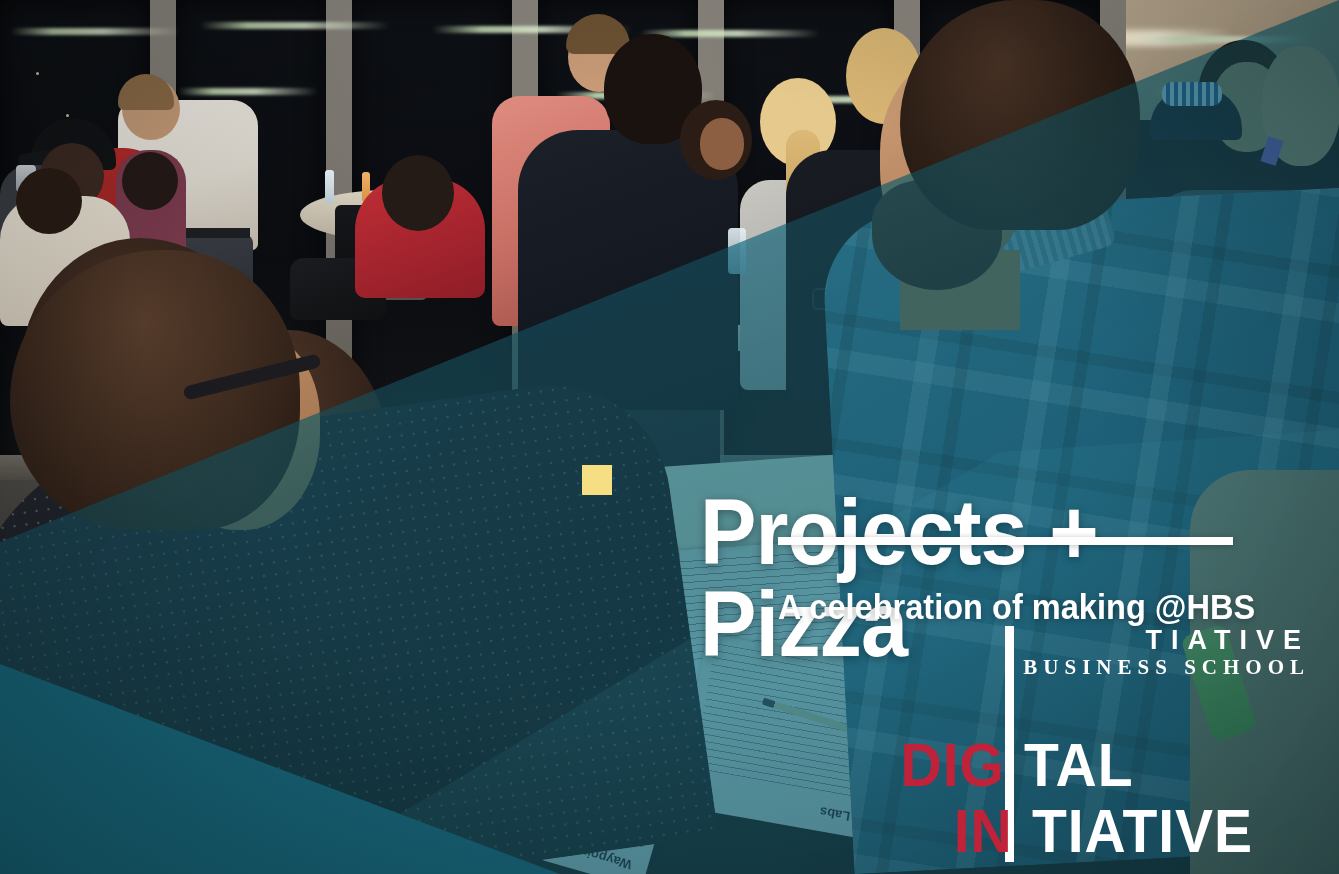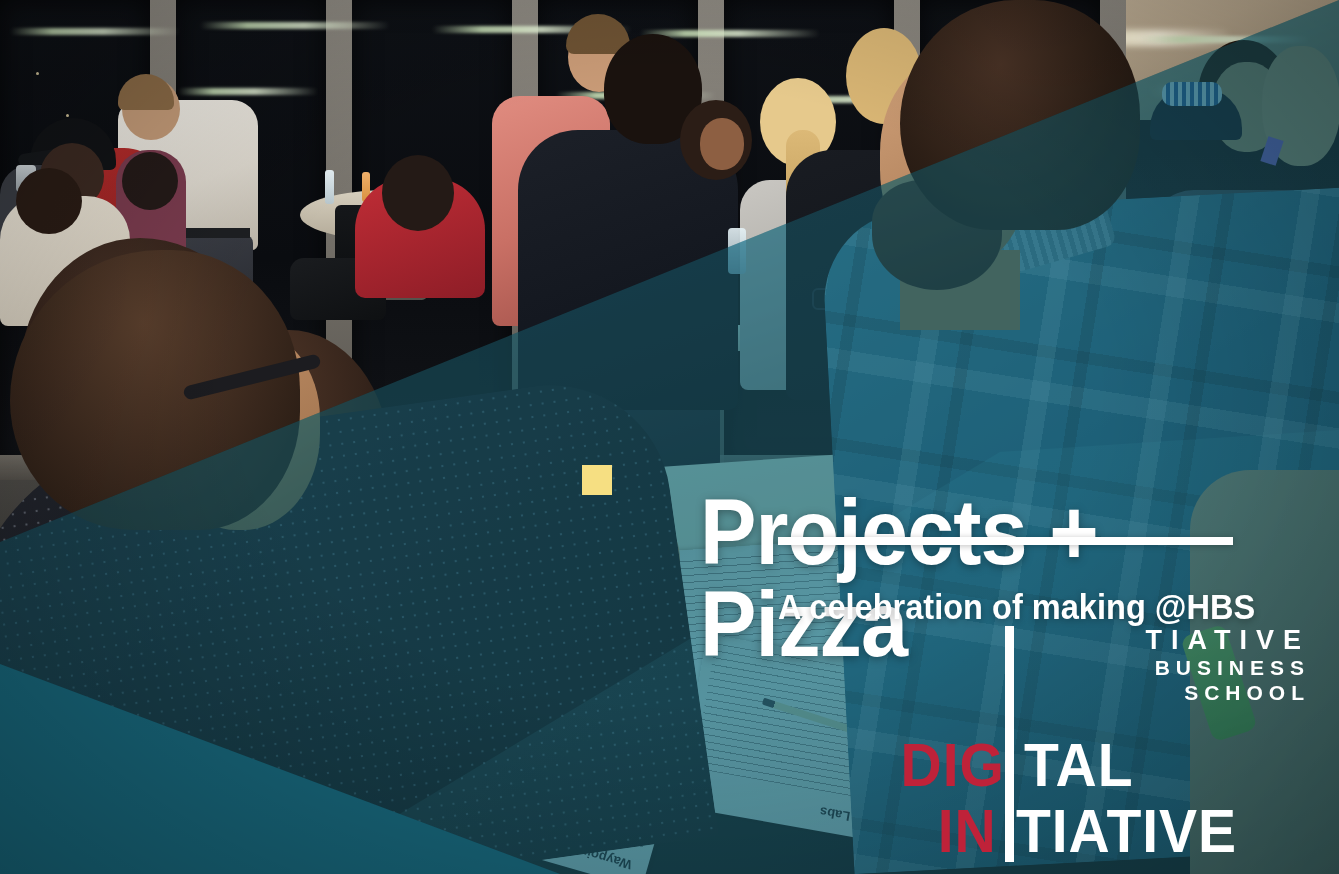--- a/index.html
+++ b/index.html
@@ -386,38 +386,38 @@
     position:absolute;left:860px;top:622px;width:450px;height:240px;
   }
   .logo-bar{
     position:absolute;left:145px;top:4px;width:9px;height:236px;background:#ffffff;
   }
   .hbs{
     position:absolute;left:162px;top:4px;width:288px;text-align:right;
     color:#ffffff;font-weight:700;
   }
   .hbs .l1{font-size:27px;letter-spacing:9px;line-height:1.08;}
-  .hbs .l2{font-size:21px;letter-spacing:6.0px;line-height:1.2;}
+  .hbs .l2{font-size:21px;letter-spacing:6.0px;line-height:1.2;font-family:Liberation Serif, serif;}
 
   .di{position:absolute;left:0;top:116px;width:450px;height:130px;}
   .di-row{position:absolute;display:flex;align-items:flex-start;}
   .di-left{
     width:145px;text-align:right;color:#bf2239;font-weight:700;
     font-family:"Liberation Sans Narrow","Liberation Sans",sans-serif;
     padding-right:9px;line-height:.88;letter-spacing:1px;
     transform:scaleX(.92);transform-origin:right top;
   }
   .di-right{
     color:#ffffff;font-weight:700;
     font-family:"Liberation Sans Narrow","Liberation Sans",sans-serif;
     padding-left:12px;line-height:.88;letter-spacing:1px;
     transform:scaleX(.92);transform-origin:left top;
   }
   .di-row-1{top:0;left:8px;}
-  .di-row-2{top:66px;left:0;}
+  .di-row-2{top:66px;left:16px;}
   .di-row-1 .di-left,.di-row-1 .di-right{font-size:62px;}
   .di-row-2 .di-left,.di-row-2 .di-right{font-size:62px;}
 </style>
 </head>
 <body>
 
 <div id="poster">
 
   <div class="photo">
 

